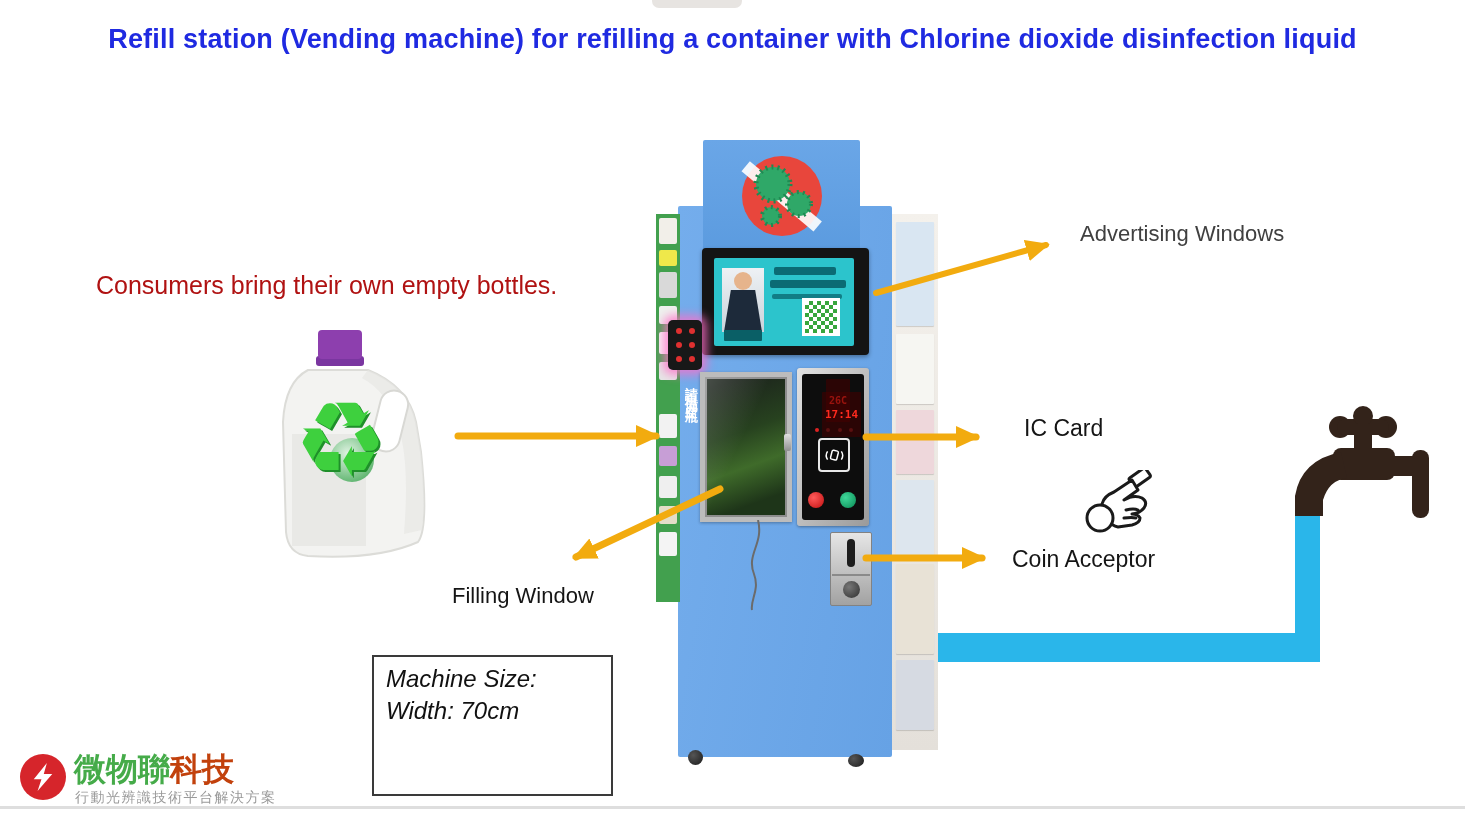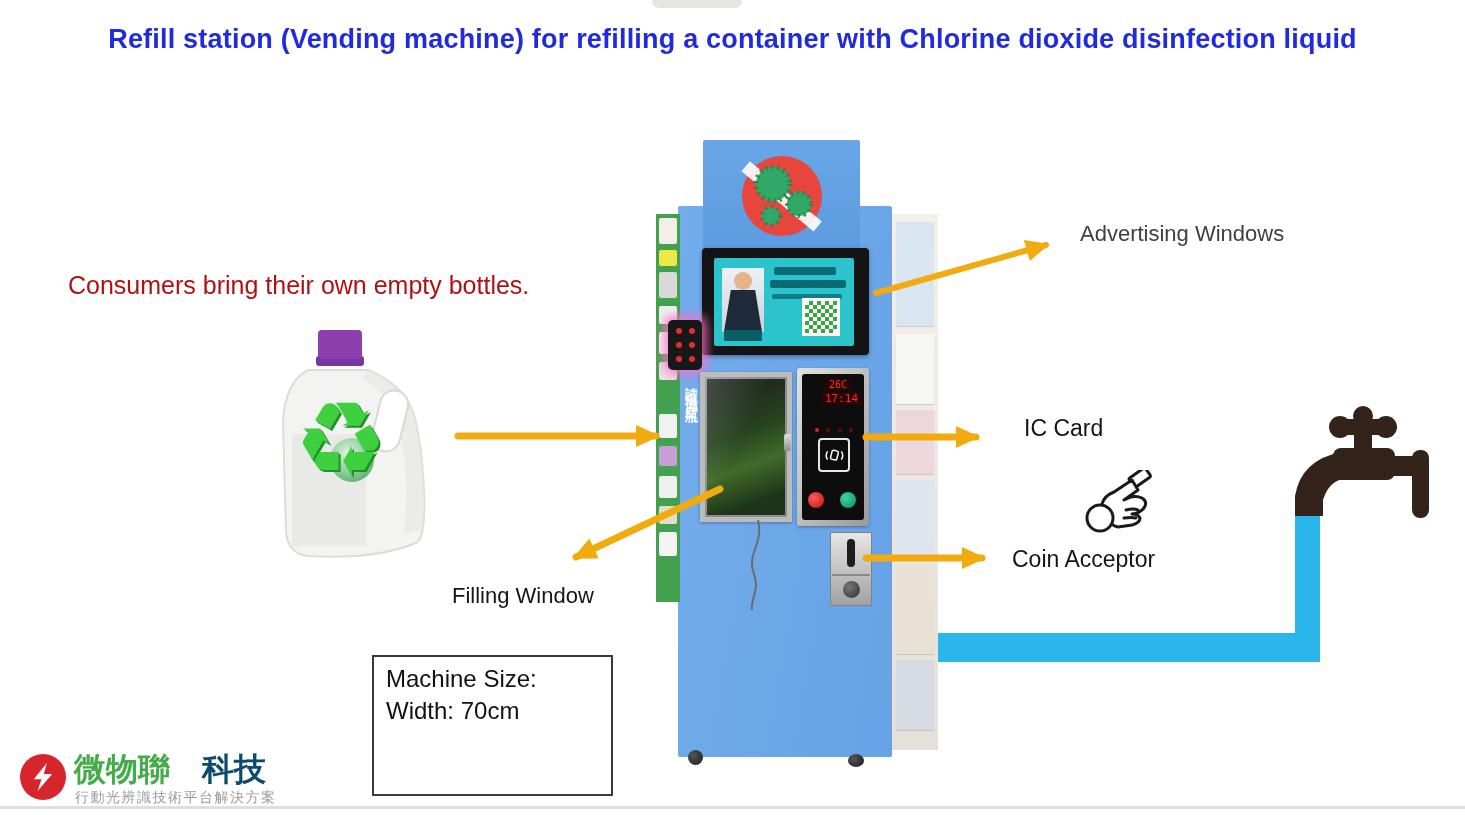--- a/index.html
+++ b/index.html
@@ -3,31 +3,31 @@
 <meta charset="utf-8">
 <style>
   * { margin:0; padding:0; box-sizing:border-box; }
   html,body { background:#ffffff; }
   body { font-family:"Liberation Sans","DejaVu Sans",sans-serif; }
   #slide { position:relative; width:1465px; height:815px; background:#ffffff; overflow:hidden; }
   .abs { position:absolute; }
 
   
   .title { left:0; right:0; top:24px; text-align:center; font-size:27px; font-weight:bold; color:#1f2ae1; letter-spacing:0.2px; z-index:6; }
-  .note-red { color:#b01212; }
+  .note-red { color:#b01212;margin-left:28px; }
   .consumers { left:68px; top:271px; font-size:25px; z-index:6; }
   .label-red { color:#404040; font-size:22px; z-index:6; }
   .label-black { color:#151515; font-size:23px; z-index:6; }
   .tap-note { left:920px; top:674px; width:516px; font-size:24px; line-height:33.5px; z-index:6; }
   .watermark { left:612px; top:722px; font-size:78px; font-weight:bold; color:#dadada; letter-spacing:1px; white-space:nowrap; z-index:1; }
   .footer-line { left:0; top:806px; width:1465px; height:3px; background:#dedede; z-index:0; }
   .top-tab { left:652px; top:0; width:90px; height:8px; background:#e7e4e1; border-radius:0 0 7px 7px; z-index:0; }
 
   
-  .size-box { left:372px; top:655px; width:241px; height:141px; border:2px solid #3a3a3a; background:#fff; padding:6px 12px; z-index:6; }
+  .size-box { left:372px; top:655px; width:241px; height:141px; border:2px solid #3a3a3a; background:#fff; padding:6px 12px; z-index:6;font-style:italic; }
   .size-box div { font-size:24px; line-height:32px; color:#111; }
 
   
   #machine { left:650px; top:138px; width:292px; height:634px; z-index:3; }
   .header-board { left:53px; top:2px; width:157px; height:114px; background:linear-gradient(#6aa6e7,#5b9bdf); border-radius:2px; }
   .cabinet { left:28px; top:68px; width:214px; height:551px; background:linear-gradient(100deg,#74adec,#66a2e5); border-radius:2px; }
   .right-panel { left:242px; top:76px; width:46px; height:536px; background:linear-gradient(#f4f1ec,#e4e0da); }
   .left-strip { left:6px; top:76px; width:24px; height:388px; background:#42a04e; }
   .strip-block { left:3px; width:18px; border-radius:2px; }
   .poster { left:4px; width:38px; border-radius:1px; box-shadow:0 1px 1px rgba(0,0,0,.15); }
@@ -50,21 +50,21 @@
            font-size:13px; letter-spacing:6px; color:#ffffff; font-weight:bold; }
 
   .fill-window { left:50px; top:234px; width:92px; height:150px; border:5px solid #bcbcbc;
                  box-shadow:inset 0 0 0 2px #8d8d8d, 0 1px 3px rgba(0,0,0,.3);
                  background:linear-gradient(160deg,#1c241c 8%,#27421f 40%,#3f6b2a 62%,#1e3519 85%); }
   .fill-glass { position:absolute; inset:0; background:linear-gradient(115deg,rgba(255,255,255,.20),rgba(255,255,255,0) 45%); }
   .win-handle { left:134px; top:296px; width:7px; height:17px; background:linear-gradient(#e0e0e0,#909090); border-radius:2px; }
 
   .ctrl-steel { left:147px; top:230px; width:72px; height:158px; background:linear-gradient(115deg,#e2e2e2,#9a9a9a); border-radius:3px; box-shadow:0 1px 3px rgba(0,0,0,.35); }
   .ctrl-black { left:152px; top:236px; width:62px; height:146px; background:#0d0d0d; border-radius:3px; }
-  .led { font-family:"DejaVu Sans Mono","Liberation Mono",monospace; color:#ff2a1e; background:rgba(70,0,0,.55); padding:0 3px; border-radius:1px; font-weight:normal; }
+  .led { font-family:"DejaVu Sans Mono","Liberation Mono",monospace; color:#ff2a1e; background:rgba(70,0,0,.55); padding:16px 3px; border-radius:1px; font-weight:bold; }
   .led-temp { left:176px; top:241px; font-size:10px; }
   .led-time { left:172px; top:254px; font-size:11px; }
   .ind-dot { width:4px; height:4px; border-radius:50%; display:inline-block; margin-right:3px; }
   .card-zone { left:168px; top:300px; width:32px; height:34px; border:2px solid #e8e8e8; border-radius:4px; display:flex; align-items:center; justify-content:center; }
   .btn { width:16px; height:16px; border-radius:50%; }
   .btn-red { left:158px; top:354px; background:radial-gradient(circle at 35% 35%, #ff5a5a,#c01010); }
   .btn-green { left:190px; top:354px; background:radial-gradient(circle at 35% 35%, #3fd89a,#0a8a54); }
 
   .coin-steel { left:180px; top:394px; width:42px; height:74px; background:linear-gradient(#e6e6e6,#a2a2a2); border:1px solid #828282; border-radius:2px; }
   .coin-slot { left:197px; top:401px; width:8px; height:28px; background:#1d1d1d; border-radius:4px; }
@@ -86,21 +86,21 @@
 
   
   #arrows { left:0; top:0; width:1465px; height:815px; z-index:5; pointer-events:none; }
   .hand-icon { left:1074px; top:470px; z-index:6; }
   .faucet { left:1283px; top:404px; z-index:3; }
 
   
   .logo-circle { left:20px; top:754px; width:46px; height:46px; border-radius:50%; background:#d6252b; z-index:6; display:flex; align-items:center; justify-content:center; }
   .logo-name { left:74px; top:748px; font-size:32px; font-weight:bold; z-index:6; white-space:nowrap; }
   .logo-green { color:#45ab49; }
-  .logo-black { color:#0c4a6e;margin-left:32px; }
+  .logo-black { color:#c2410c; }
   .logo-sub { left:75px; top:789px; font-size:14px; letter-spacing:1.5px; color:#9a9a9a; z-index:6; white-space:nowrap; }
 </style>
 </head>
 <body>
 
 <div id="slide">
 
   <div class="abs top-tab"></div>
   <div class="abs footer-line"></div>
 

